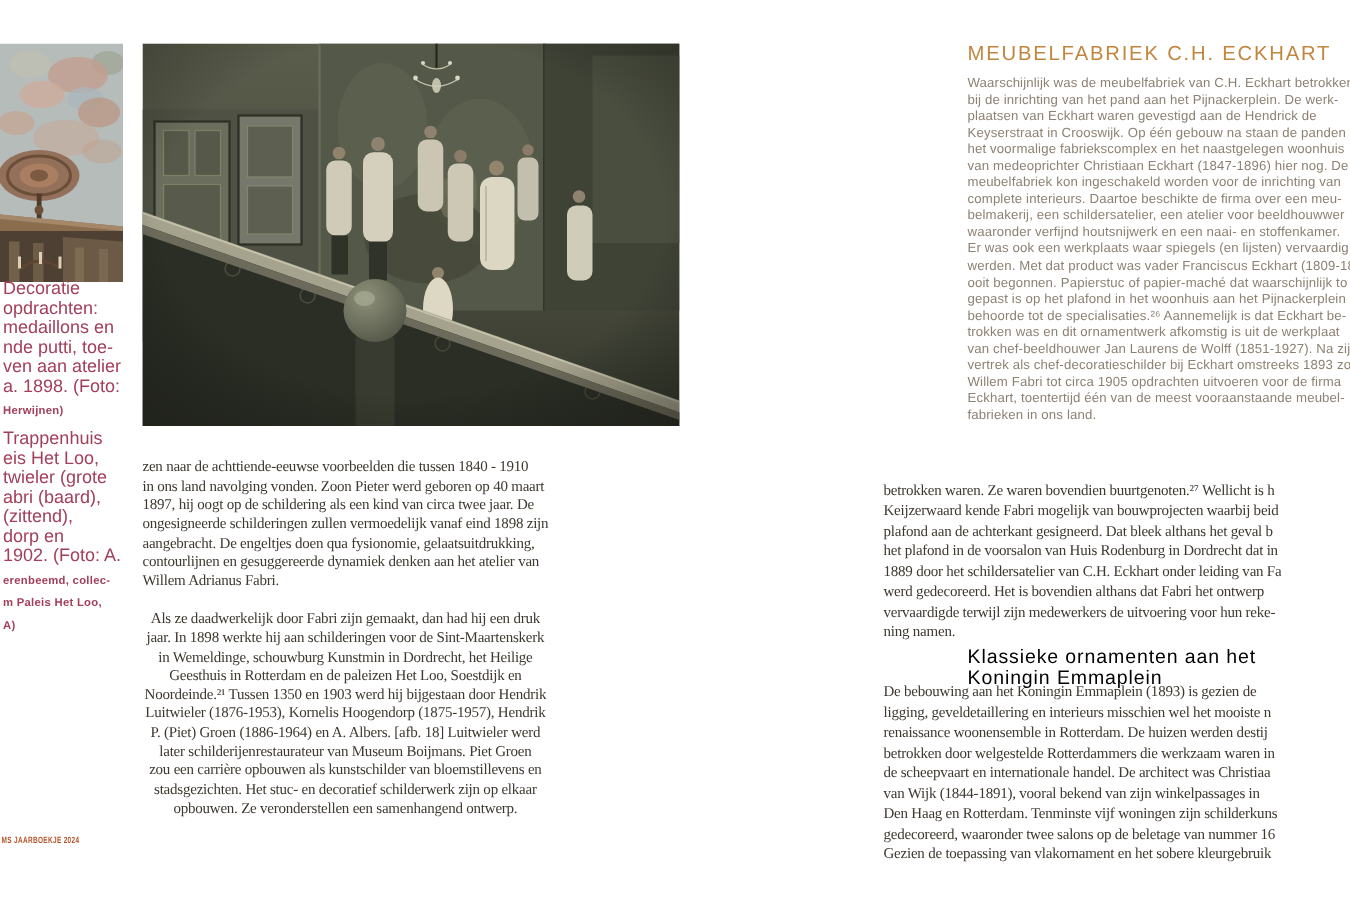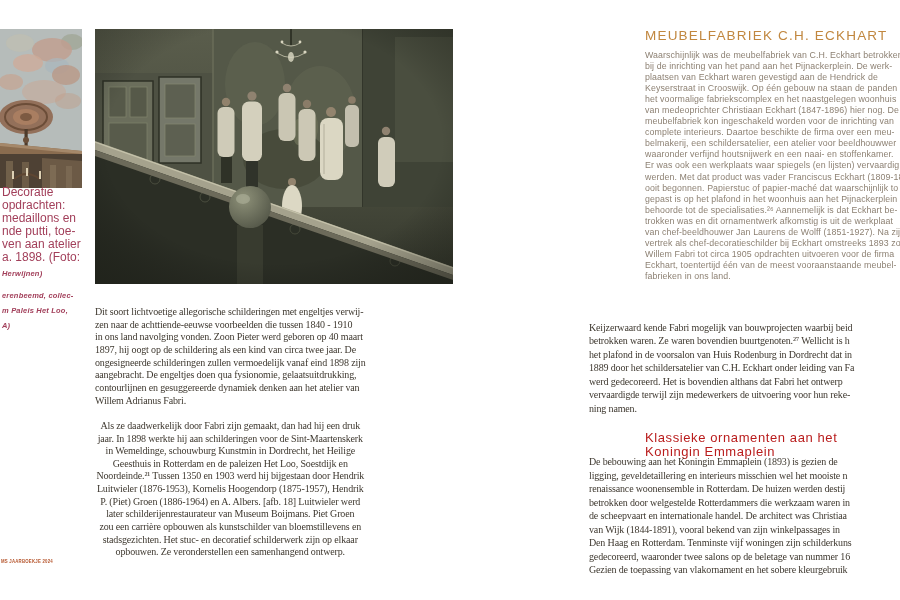--- a/index.html
+++ b/index.html
@@ -3,32 +3,32 @@
 <meta charset="utf-8">
 <style>
   html,body{margin:0;padding:0;background:#e8e8e8;}
   .page{position:relative;width:900px;height:600px;background:#ffffff;overflow:hidden;
         font-family:"Liberation Sans",sans-serif;}
   .painting{position:absolute;left:0;top:29px;width:82px;height:159px;}
   .photo{position:absolute;left:95px;top:29px;width:358px;height:255px;}
   .cap{position:absolute;left:2px;color:#a23f5a;}
   .cap-line{font-size:12px;line-height:13px;white-space:nowrap;}
   .cap-small{font-size:7.5px;font-weight:bold;line-height:15px;letter-spacing:.2px;white-space:nowrap;}
-  .cap .small-wrap{margin-top:2px;font-style:italic;}
+  .cap .small-wrap{margin-top:2px;}
   .serif{font-family:"Liberation Serif","DejaVu Serif",serif;color:#3e382f;}
   .tline{font-size:10px;line-height:12.65px;white-space:nowrap;letter-spacing:-0.15px;}
   .col-center{position:absolute;left:95px;top:306px;}
   .para.gap{margin-top:12.6px;text-align:center;}
   .rightA{position:absolute;left:645px;top:28px;}
   .h-ochre{font-size:13.5px;letter-spacing:1.2px;color:#c1873f;white-space:nowrap;}
   .sans-block{margin-top:7px;}
   .sline{font-size:8.8px;line-height:11.05px;color:#8d8173;letter-spacing:.1px;white-space:nowrap;}
   .rightB{position:absolute;left:589px;top:321px;}
   .rightB .tline{line-height:13.45px;}
-  .h-rasp{position:absolute;left:645px;top:431px;color:#b91c1c;}
+  .h-rasp{position:absolute;left:645px;top:431px;color:#000000;}
   .hline{font-size:13px;line-height:13.5px;letter-spacing:.6px;white-space:nowrap;}
   .rightC{position:absolute;left:589px;top:455px;}
   .rightC .tline{line-height:13.5px;}
   .footer{position:absolute;left:1px;top:558px;font-size:6px;font-weight:bold;color:#b5542b;
           letter-spacing:.3px;white-space:nowrap;transform:scaleX(.72);transform-origin:0 50%;}
 </style>
 </head>
 <body>
 
 <div class="page">
@@ -84,20 +84,29 @@
         <div class="cap-line">nde putti, toe-</div>
         <div class="cap-line">ven aan atelier</div>
         <div class="cap-line">a. 1898.  (Foto:</div>
       </div>
     <div class="small-wrap">
         <div class="cap-small">Herwijnen)</div>
       </div>
   </div>
 
   <div class="cap" style="top:286px">
+    <div>
+        <div class="cap-line">Trappenhuis</div>
+        <div class="cap-line">eis Het Loo,</div>
+        <div class="cap-line">twieler (grote</div>
+        <div class="cap-line">abri (baard),</div>
+        <div class="cap-line">(zittend),</div>
+        <div class="cap-line">dorp en</div>
+        <div class="cap-line">1902.  (Foto: A.</div>
+      </div>
     <div class="small-wrap">
         <div class="cap-small">erenbeemd, collec-</div>
         <div class="cap-small">m Paleis Het Loo,</div>
         <div class="cap-small">A)</div>
       </div>
   </div>
 
   <svg class="photo" viewBox="0 0 358 255" preserveAspectRatio="none">
     <defs>
       <linearGradient id="pbg" x1="0" y1="0" x2="0" y2="1">
@@ -198,21 +207,20 @@
     <g>
       <rect x="142" y="196" width="26" height="59" fill="#383b2f"></rect>
       <circle cx="155" cy="178" r="21" fill="url(#ballg)"></circle>
       <ellipse cx="148" cy="170" rx="7" ry="5" fill="#a9ac96" opacity="0.7"></ellipse>
     </g>
     <rect width="358" height="255" fill="url(#vig)"></rect>
   </svg>
 
   <div class="serif col-center">
     <div class="para">
-        <div class="tline">Dit soort lichtvoetige allegorische schilderingen met engeltjes verwij-</div>
         <div class="tline">zen naar de achttiende-eeuwse voorbeelden die tussen 1840 - 1910</div>
         <div class="tline">in ons land navolging vonden. Zoon Pieter werd geboren op 40 maart</div>
         <div class="tline">1897, hij oogt op de schildering als een kind van circa twee jaar. De</div>
         <div class="tline">ongesigneerde schilderingen zullen vermoedelijk vanaf eind 1898 zijn</div>
         <div class="tline">aangebracht. De engeltjes doen qua fysionomie, gelaatsuitdrukking,</div>
         <div class="tline">contourlijnen en gesuggereerde dynamiek denken aan het atelier van</div>
         <div class="tline">Willem Adrianus Fabri.</div>
       </div>
     <div class="para gap">
         <div class="tline">Als ze daadwerkelijk door Fabri zijn gemaakt, dan had hij een druk</div>
@@ -250,22 +258,23 @@
         <div class="sline">trokken was en dit ornamentwerk afkomstig is uit de werkplaat</div>
         <div class="sline">van chef-beeldhouwer Jan Laurens de Wolff (1851-1927). Na zij</div>
         <div class="sline">vertrek als chef-decoratieschilder bij Eckhart omstreeks 1893 zo</div>
         <div class="sline">Willem Fabri tot circa 1905 opdrachten uitvoeren voor de firma</div>
         <div class="sline">Eckhart, toentertijd één van de meest vooraanstaande meubel-</div>
         <div class="sline">fabrieken in ons land.</div>
       </div>
   </div>
 
   <div class="serif rightB">
+      <div class="tline">betrokken waren. Ze waren bovendien buurtgenoten.²⁷ Wellicht is h</div>
       <div class="tline">Keijzerwaard kende Fabri mogelijk van bouwprojecten waarbij beid</div>
-      <div class="tline">betrokken waren. Ze waren bovendien buurtgenoten.²⁷ Wellicht is h</div>
+      <div class="tline">plafond aan de achterkant gesigneerd. Dat bleek althans het geval b</div>
       <div class="tline">het plafond in de voorsalon van Huis Rodenburg in Dordrecht dat in</div>
       <div class="tline">1889 door het schildersatelier van C.H. Eckhart onder leiding van Fa</div>
       <div class="tline">werd gedecoreerd. Het is bovendien althans dat Fabri het ontwerp</div>
       <div class="tline">vervaardigde terwijl zijn medewerkers de uitvoering voor hun reke-</div>
       <div class="tline">ning namen.</div>
     </div>
 
   <div class="h-rasp">
       <div class="hline">Klassieke ornamenten aan het</div>
       <div class="hline">Koningin Emmaplein</div>

